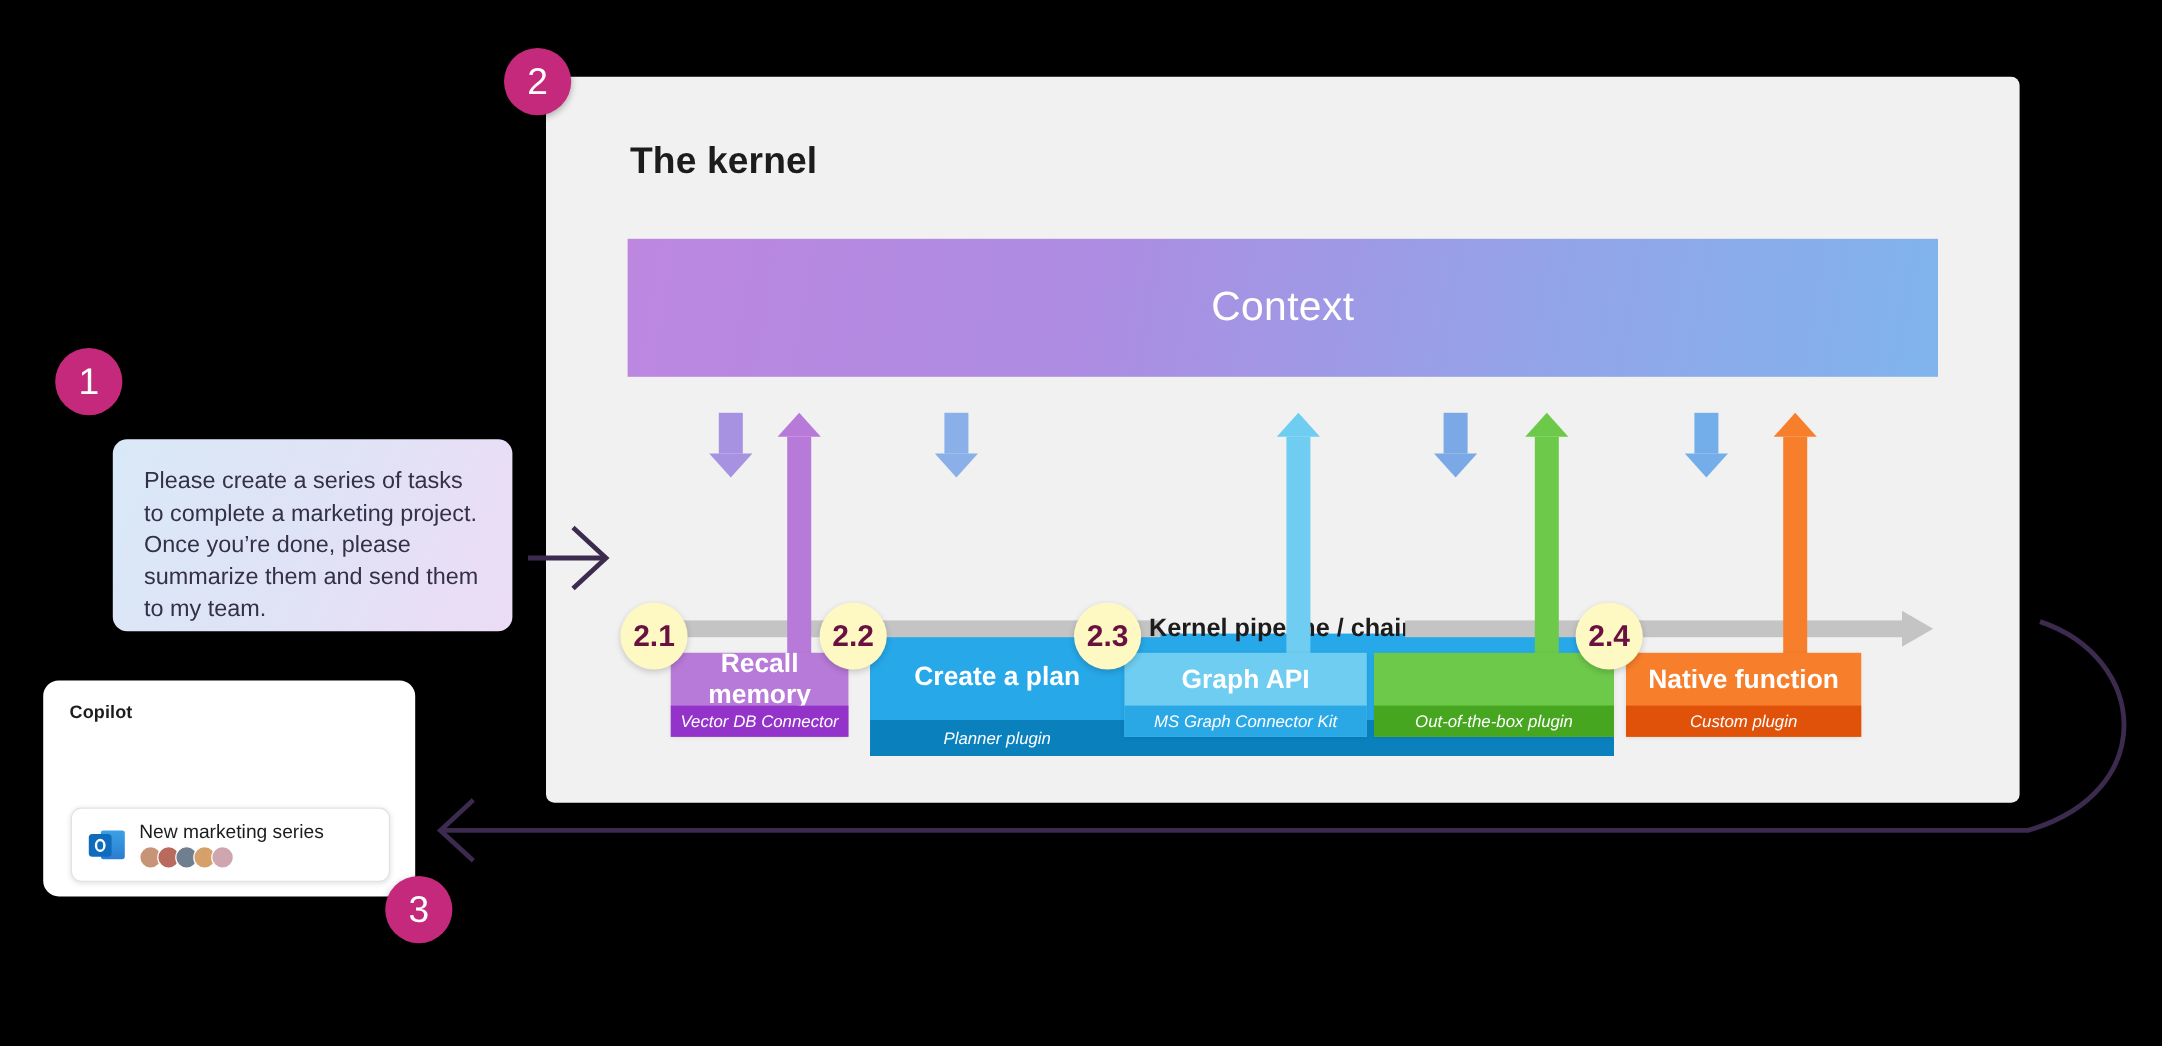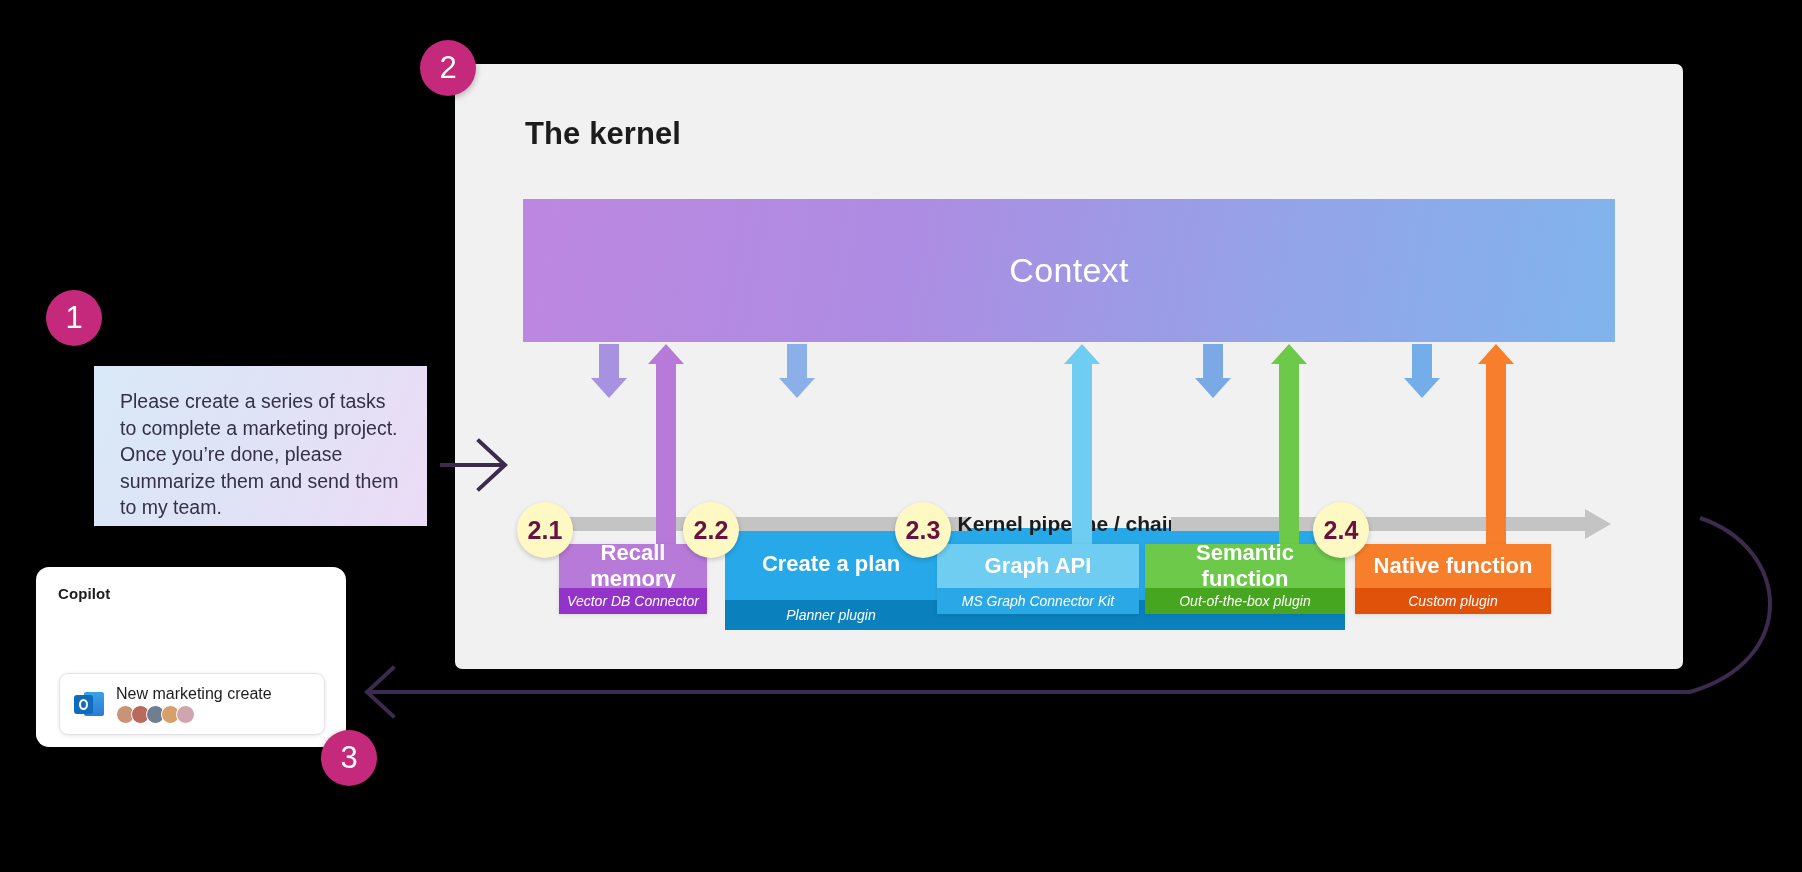--- a/index.html
+++ b/index.html
@@ -25,21 +25,21 @@
     background:#fef9c3;color:#6b1142;
     display:flex;align-items:center;justify-content:center;
     font-weight:700;font-size:25px;z-index:40;
     width:56px;height:56px;
     box-shadow:0 2px 5px rgba(0,0,0,.18);
   }
 
   
   .prompt-bubble{
     position:absolute;left:94px;top:366px;width:333px;height:160px;
-    border-radius:0;
+    border-radius:12px;
     background:linear-gradient(115deg,#d9e9f8 0%,#dfe3f6 45%,#ecdcf6 100%);
     box-shadow:0 3px 10px rgba(0,0,0,.16);
     box-sizing:border-box;padding:22px 26px 14px 26px;
     color:#343046;font-size:19.5px;line-height:26.5px;
     z-index:20;
   }
 
   
   .copilot-card{
     position:absolute;left:36px;top:567px;width:310px;height:180px;
@@ -85,21 +85,21 @@
     background:#f1f1f1;border-radius:7px;
     box-shadow:0 4px 16px rgba(0,0,0,.18);
     z-index:10;
   }
   .kernel-title{
     position:absolute;left:70px;top:52px;
     font-size:31px;font-weight:700;color:#1c1c1c;letter-spacing:.1px;
   }
 
   .context-bar{
-    position:absolute;left:68px;top:135px;width:1092px;height:143px;
+    position:absolute;left:68px;top:135px;width:1092px;height:115px;
     background:linear-gradient(100deg,#bd87e0 0%,#ad8ce2 35%,#93a4e8 70%,#80b4ec 100%);
     display:flex;align-items:center;justify-content:center;
   }
   .context-bar span{color:#fff;font-size:34px;font-weight:400;letter-spacing:.3px;}
 
   
   .arr{position:absolute;width:0;height:0;}
   .arr .stem{position:absolute;left:50%;transform:translateX(-50%);}
   .arr .head{position:absolute;left:50%;transform:translateX(-50%);width:0;height:0;}
   .arr-down .stem{top:0;width:20px;}
@@ -161,21 +161,21 @@
 
 <div class="copilot-card">
   <div class="copilot-label">Copilot</div>
 </div>
 <div class="mail-chip">
   <div class="ol-icon">
     <div class="sheet"></div>
       <div class="sq"></div>
   </div>
   <div class="chip-body">
-    <div class="chip-title">New marketing create</div>
+    <div class="chip-title">New marketing series</div>
     <div class="avatars">
         <i style="background: rgb(199, 148, 120);"></i>
         <i style="background: rgb(184, 106, 92);"></i>
         <i style="background: rgb(111, 127, 144);"></i>
         <i style="background: rgb(214, 160, 106);"></i>
         <i style="background: rgb(207, 166, 176);"></i>
       </div>
   </div>
 </div>
 <div class="badge-num badge-3">3</div>
@@ -198,21 +198,20 @@
       </div>
       <div class="blk" style="left: 270px; top: 464px; width: 212px; height: 102px; background: transparent; z-index: 1; box-shadow: none;">
         <div class="ttl" style="bottom: 30px;">Create a plan</div>
         <div class="foot" style="height: 30px; background: transparent;">Planner plugin</div>
       </div>
       <div class="blk" style="left: 482px; top: 480px; width: 202px; height: 70px; background: rgb(110, 205, 240); z-index: 2; box-shadow: rgba(0, 0, 0, 0.1) 0px 1px 4px;">
         <div class="ttl">Graph API</div>
         <div class="foot" style="background: rgb(42, 168, 230);">MS Graph Connector Kit</div>
       </div>
       <div class="blk" style="left: 690px; top: 480px; width: 200px; height: 70px; background: rgb(109, 201, 74); z-index: 2; box-shadow: rgba(0, 0, 0, 0.1) 0px 1px 4px;">
-        <div class="ttl">Semantic function</div>
         <div class="foot" style="background: rgb(71, 166, 31);">Out-of-the-box plugin</div>
       </div>
       <div class="blk" style="left: 900px; top: 480px; width: 196px; height: 70px; background: rgb(247, 127, 43); z-index: 2; box-shadow: rgba(0, 0, 0, 0.1) 0px 1px 4px;">
         <div class="ttl">Native function</div>
         <div class="foot" style="background: rgb(224, 81, 10);">Custom plugin</div>
       </div>
     </div>
 
   <div class="pipe-row">
     <div class="pipe-bar" style="left:0;width:444px;"></div>

